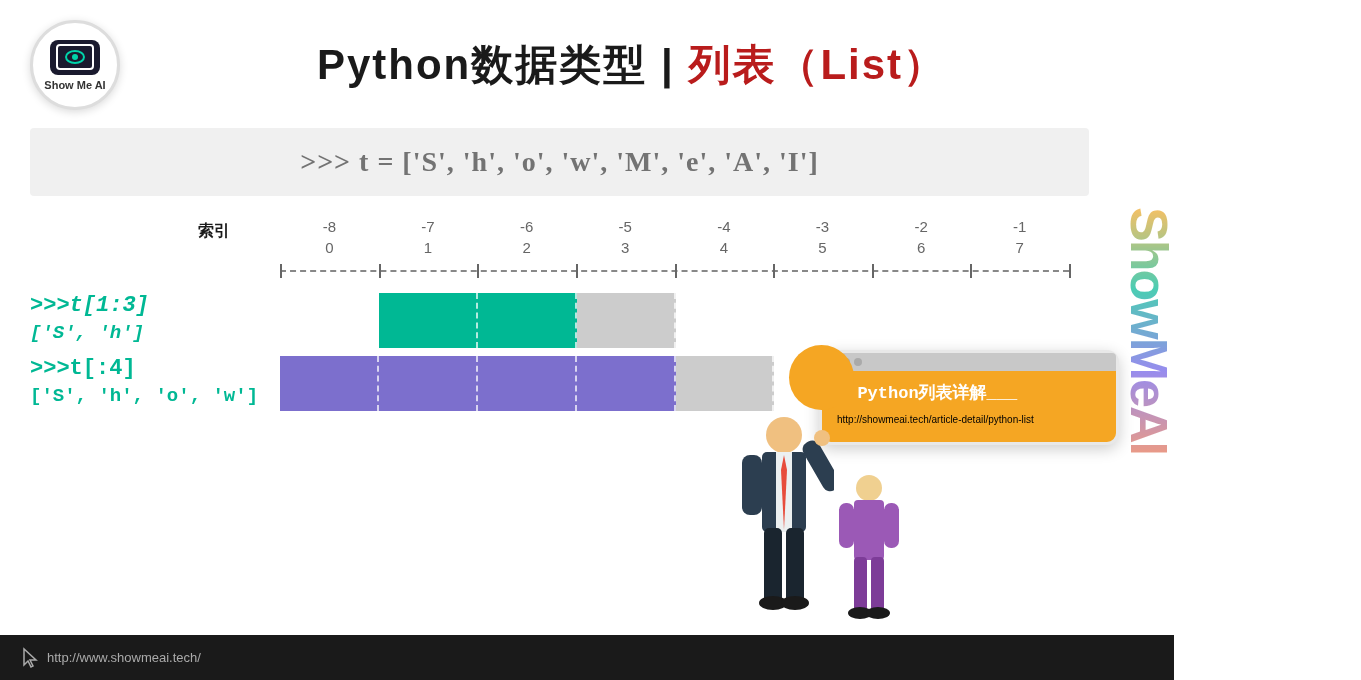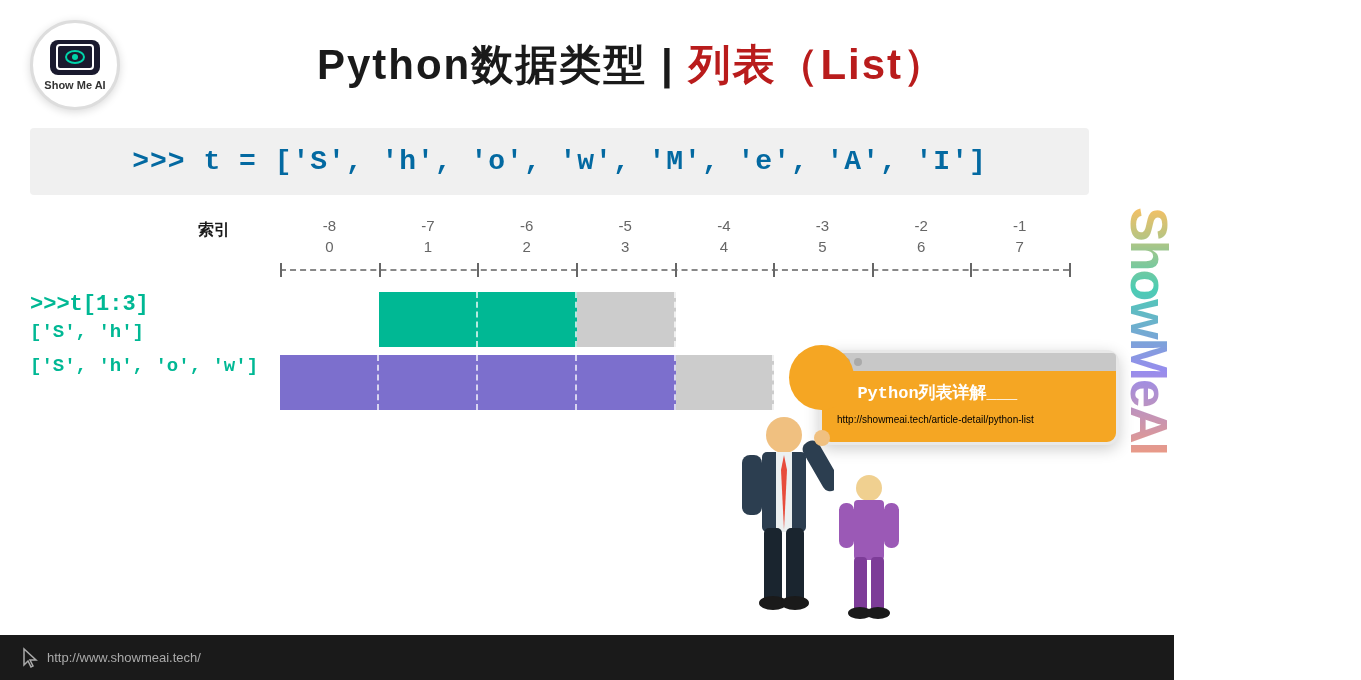--- a/index.html
+++ b/index.html
@@ -129,23 +129,23 @@
       opacity: 0.7;
     }
 
     
     .code-block {
       background: #f0f0f0;
       border-radius: 4px;
       padding: 18px 30px;
       margin-bottom: 20px;
       font-size: 28px;
-      font-family: Liberation Mono, monospace;
+      font-family: Liberation Serif, serif;
       font-weight: bold;
-      color: #0369a1;
+      color: #737373;
       text-align: center;
       letter-spacing: 1px;
     }
 
     
     .info-card {
       position: absolute;
       right: 55px;
       top: 350px;
       width: 300px;
@@ -293,41 +293,42 @@
           <div style="position:absolute; top:0; left:37.5%; width:2px; height:14px; background:#666;"></div>
           <div style="position:absolute; top:0; left:50%; width:2px; height:14px; background:#666;"></div>
           <div style="position:absolute; top:0; left:62.5%; width:2px; height:14px; background:#666;"></div>
           <div style="position:absolute; top:0; left:75%; width:2px; height:14px; background:#666;"></div>
           <div style="position:absolute; top:0; left:87.5%; width:2px; height:14px; background:#666;"></div>
           <div style="position:absolute; top:0; left:100%; width:2px; height:14px; background:#666;"></div>
         </div>
       </div>
     </div>
 
-    <div style="display:flex; align-items:flex-start; margin-bottom:8px;">
+    <div style="display:flex; align-items:flex-start; margin-bottom:8px;font-style:italic;">
       <div style="width:230px; flex-shrink:0;">
         <div style="font-size:22px; font-family:'Courier New',monospace; font-weight:bold; color:#00b894; margin-bottom:4px;">&gt;&gt;&gt;t[1:3]</div>
         <div style="font-size:19px; font-family:'Courier New',monospace; font-weight:bold; color:#00b894;">['S', 'h']</div>
       </div>
       <div style="flex:1;">
         <div class="bar-row">
           <div class="seg empty"></div>
           <div class="seg teal"></div>
           <div class="seg teal"></div>
           <div class="seg gray"></div>
           <div class="seg empty"></div>
           <div class="seg empty"></div>
           <div class="seg empty"></div>
           <div class="seg empty"></div>
         </div>
       </div>
     </div>
 
     <div style="display:flex; align-items:flex-start; margin-bottom:8px;">
       <div style="width:230px; flex-shrink:0;">
+        <div style="font-size:22px; font-family:'Courier New',monospace; font-weight:bold; color:#00b894; margin-bottom:4px;">&gt;&gt;&gt;t[:4]</div>
         <div style="font-size:19px; font-family:Liberation Mono, monospace; font-weight:bold; color:#00b894;">['S', 'h', 'o', 'w']</div>
       </div>
       <div style="flex:1;">
         <div class="bar-row" style="height:55px; background: transparent;">
           <div class="seg purple"></div>
           <div class="seg purple"></div>
           <div class="seg purple"></div>
           <div class="seg purple"></div>
           <div class="seg gray"></div>
           <div class="seg empty"></div>

